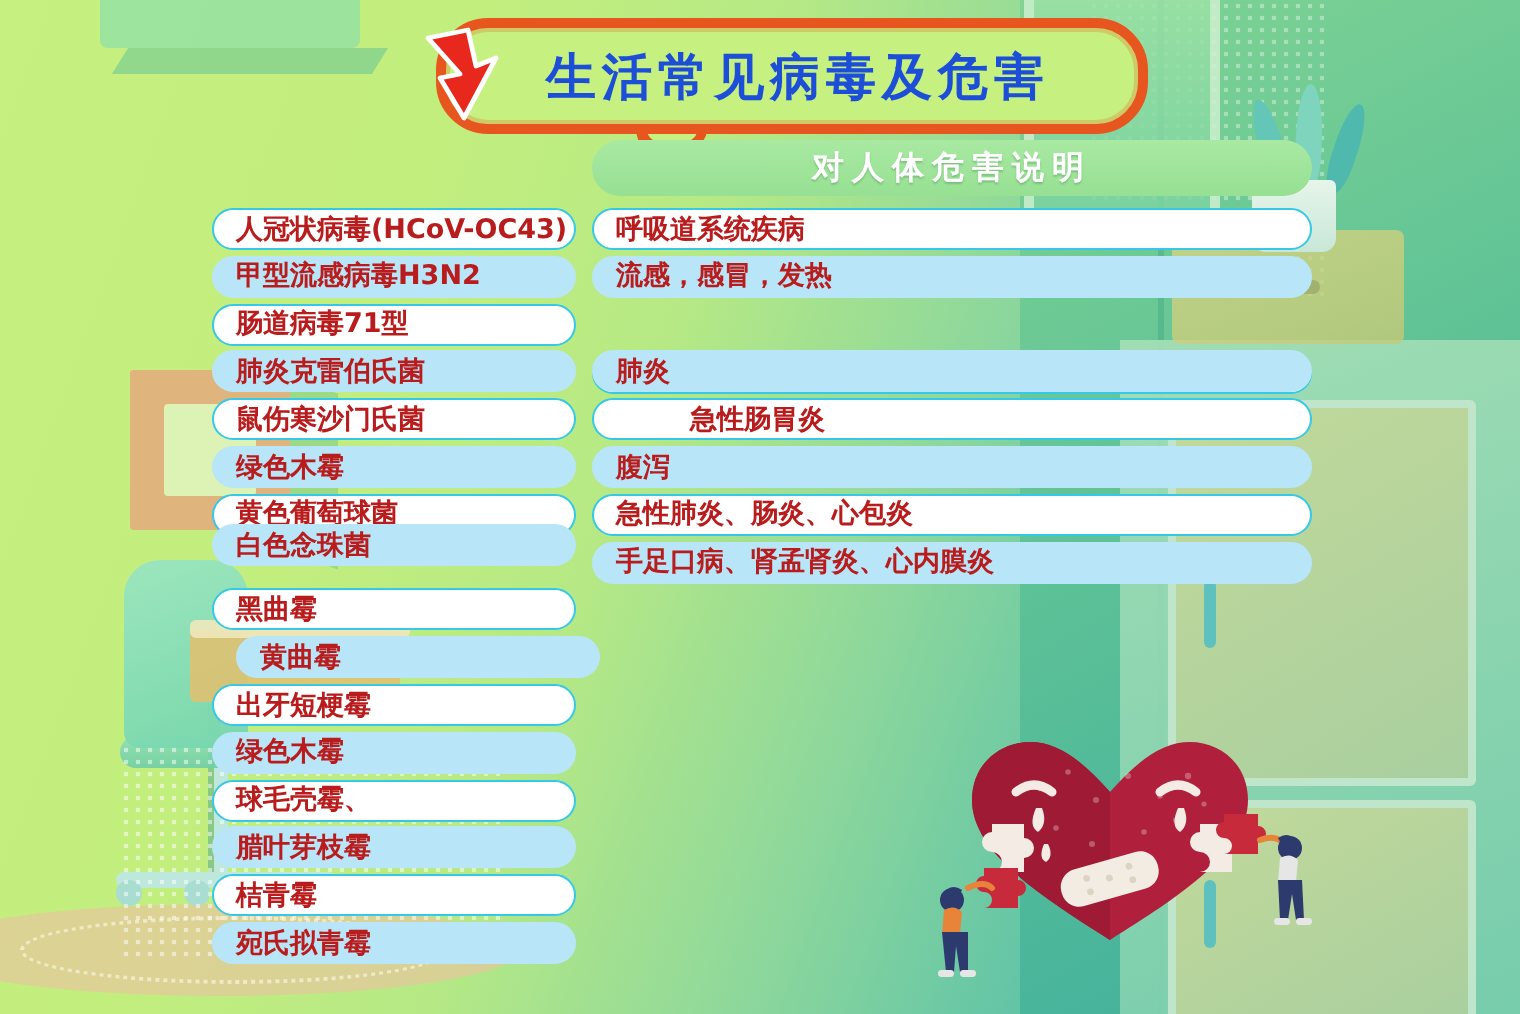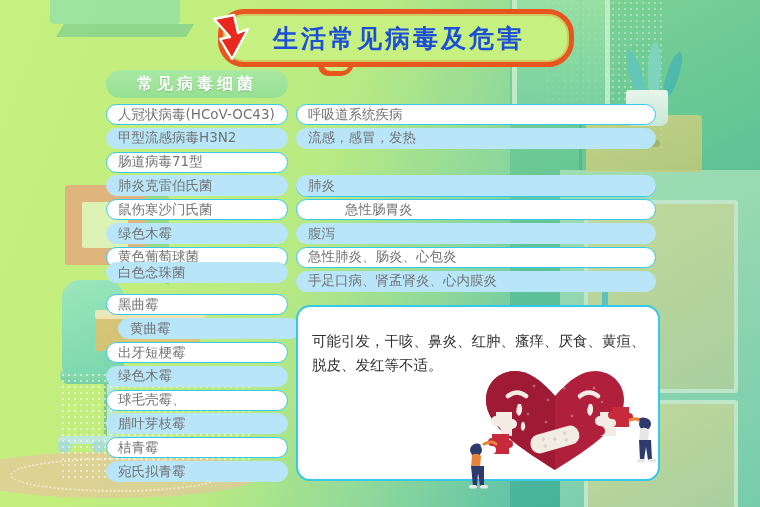--- a/index.html
+++ b/index.html
@@ -76,21 +76,21 @@
     background:linear-gradient(180deg,#a9e9a2,#96e093);
     display:flex;align-items:center;justify-content:center;
     color:#ffffff;font-size:16px;font-weight:bold;letter-spacing:4px;
     text-shadow:0 1px 1px rgba(60,130,70,.35);}
   #head-left{left:106px;top:70px;width:182px;}
   #head-right{left:296px;top:70px;width:360px;}
 
   
   .pill{position:absolute;height:21px;border-radius:11px;
     display:flex;align-items:center;padding-left:11px;
-    font-size:13.5px;color:#737373;white-space:nowrap;box-sizing:border-box;}
+    font-size:13.5px;color:#b91c1c;white-space:nowrap;box-sizing:border-box;font-weight:bold;}
   .pill.odd{background:#ffffff;border:1.4px solid #35c8e8;}
   .pill.even{background:#b8e6f8;border:1.4px solid #b8e6f8;}
   .col-l{left:106px;width:182px;}
   .col-r{left:296px;width:360px;}
 
   
   #panel{position:absolute;left:296px;top:305px;width:360px;height:172px;
     background:#ffffff;border:2px solid #35c8e8;border-radius:14px;overflow:hidden;}
   #panel-text{position:absolute;left:14px;top:22px;width:334px;
     font-size:14.5px;line-height:24px;color:#2f2f2f;}
@@ -140,21 +140,21 @@
   <div class="bg halftone"></div>
 
   <div id="banner-tail"></div>
   <div id="banner">
     <span class="btxt">生活常见病毒及危害</span>
   </div>
   <svg id="ribbon" viewBox="0 0 40 48">
     <path d="M2 6 L22 2 L26 20 L36 16 L20 46 L8 26 L18 24 Z" fill="#e8281c" stroke="#ffffff" stroke-width="2.4" stroke-linejoin="round"></path>
   </svg>
 
-  <div class="col-head" id="head-left">常见病毒细菌</div>
+  <div class="col-head" id="head-right">对人体危害说明</div>
 
   <div id="rows-left">
       <div class="pill col-l odd" style="top: 104px;">人冠状病毒(HCoV-OC43)</div>
       <div class="pill col-l even" style="top: 127.8px;">甲型流感病毒H3N2</div>
       <div class="pill col-l odd" style="top: 151.6px;">肠道病毒71型</div>
       <div class="pill col-l even" style="top: 175.4px;">肺炎克雷伯氏菌</div>
       <div class="pill col-l odd" style="top: 199.2px;">鼠伤寒沙门氏菌</div>
       <div class="pill col-l even" style="top: 223px;">绿色木霉</div>
       <div class="pill col-l odd" style="top: 246.8px;">黄色葡萄球菌</div>
       <div class="pill col-l even" style="top: 262px;">白色念珠菌</div>
@@ -171,23 +171,20 @@
       <div class="pill col-r odd" style="top: 104px;">呼吸道系统疾病</div>
       <div class="pill col-r even" style="top: 127.8px;">流感，感冒，发热</div>
       <div class="pill col-r odd" style="top: 151.6px; margin-top: 24px;">手足口病</div>
       <div class="pill col-r even" style="top: 175.4px;">肺炎</div>
       <div class="pill col-r odd" style="top: 199.2px; padding-left: 48px;">急性肠胃炎</div>
       <div class="pill col-r even" style="top: 223px;">腹泻</div>
       <div class="pill col-r odd" style="top: 246.8px;">急性肺炎、肠炎、心包炎</div>
       <div class="pill col-r even" style="top: 270.6px;">手足口病、肾孟肾炎、心内膜炎</div>
     </div>
 
-  <div id="panel">
-    <div id="panel-text">可能引发，干咳、鼻炎、红肿、瘙痒、厌食、黄疸、脱皮、发红等不适。</div>
-  </div>
 
   <svg id="art" viewBox="0 0 200 150">
     <g>
       <path d="M95 118 C60 96 26 74 26 48 C26 30 40 19 55 19 C68 19 80 27 95 44 C110 27 122 19 135 19 C150 19 164 30 164 48 C164 74 130 96 95 118 Z" fill="#b01f3c"></path>
       <path d="M95 118 C60 96 26 74 26 48 C26 30 40 19 55 19 C68 19 80 27 95 44 L95 118 Z" fill="#9e1a35"></path>
       <g opacity=".28" fill="#ffffff">
         <circle cx="60" cy="42" r="1.6"></circle>
           <circle cx="74" cy="34" r="1.4"></circle>
           <circle cx="88" cy="48" r="1.5"></circle>
         <circle cx="104" cy="36" r="1.5"></circle>

